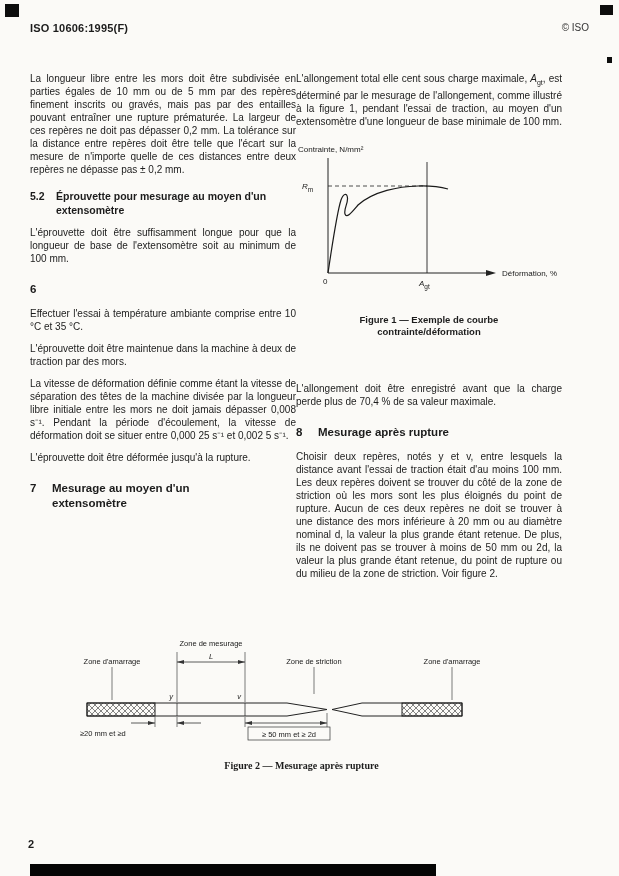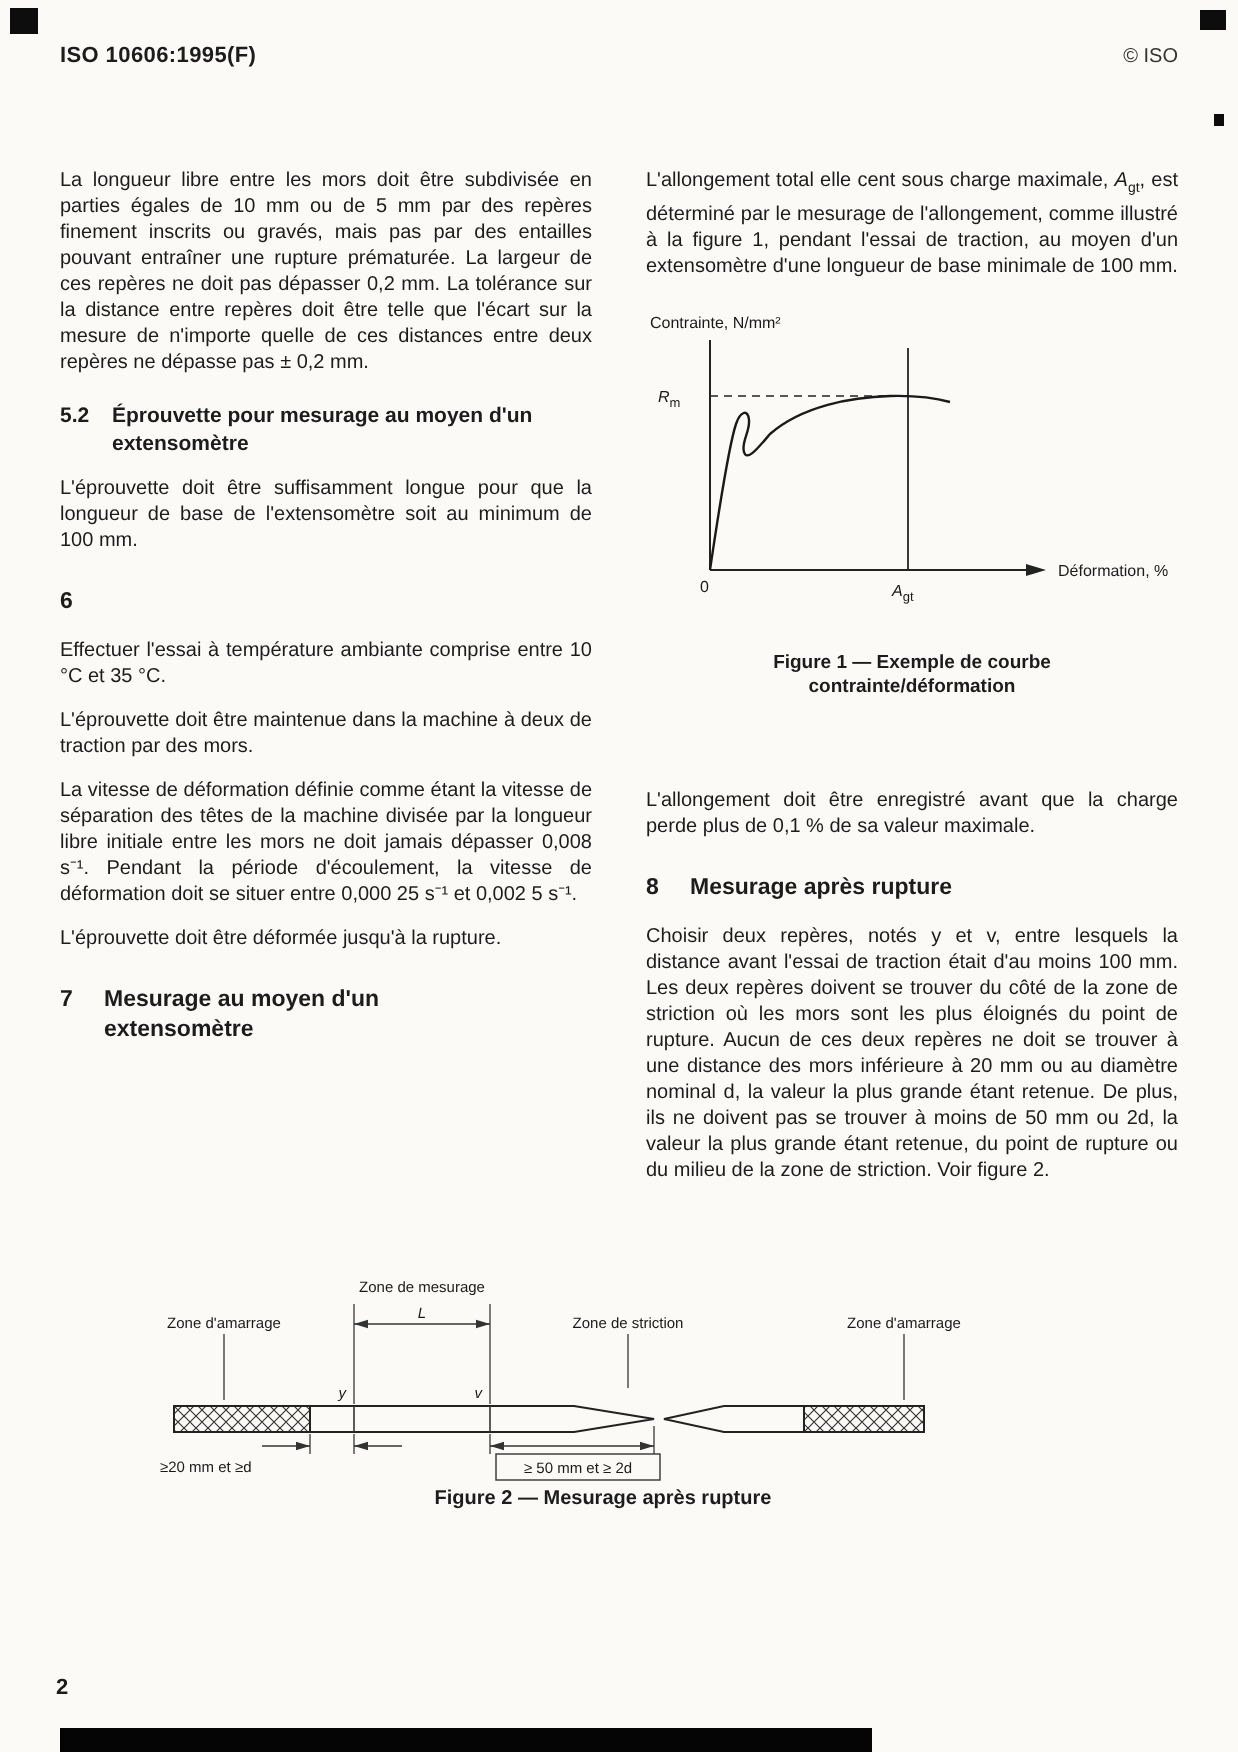--- a/index.html
+++ b/index.html
@@ -4,42 +4,42 @@
 <style>
   html,body{margin:0;padding:0;background:#ffffff;}
   .page{position:relative;width:619px;height:876px;background:#fbfaf7;overflow:hidden;
         font-family:"Liberation Sans",sans-serif;color:#1c1c1c;}
   .scan-mark{position:absolute;background:#0d0d0d;}
   .mark-tl{left:5px;top:4px;width:14px;height:13px;}
   .mark-tr{left:600px;top:5px;width:13px;height:10px;}
   .mark-speck{left:607px;top:57px;width:5px;height:6px;}
   .bottom-bar{position:absolute;left:30px;top:864px;width:406px;height:12px;background:#050505;}
 
-  .header{position:absolute;top:22px;left:30px;width:559px;display:flex;justify-content:space-between;align-items:center;}
+  .header{position:absolute;top:22px;left:30px;width:559px;display:flex;justify-content:space-between;align-items:flex-start;}
   .doc-id{font-weight:bold;font-size:11px;letter-spacing:.2px;}
   .copyright{font-size:10px;color:#333;}
 
-  .columns{position:absolute;top:72px;left:30px;display:flex;gap:27px;margin-top:12px;}
+  .columns{position:absolute;top:72px;left:30px;display:flex;}
   .col{width:266px;}
   .col p{margin:0 0 9px;font-size:10px;line-height:13px;text-align:justify;}
   .h1{display:flex;font-size:11.5px;font-weight:bold;line-height:15px;margin:17px 0 10px;}
   .h1 .hnum{flex:none;width:22px;}
   .h2{display:flex;font-size:10.5px;font-weight:bold;line-height:14px;margin:13px 0 9px;}
   .h2 .hnum{flex:none;width:26px;}
   .w-narrow{max-width:168px;display:inline-block;}
   sub{font-size:7px;}
   .sym{font-style:italic;}
 
   .fig1{margin-top:14px;}
   .fig1 svg{display:block;}
   .fig-caption{font-weight:bold;font-size:9.5px;line-height:12px;text-align:center;margin:14px auto 44px;width:220px;}
 
   .figure2{position:absolute;top:636px;left:22px;width:559px;}
   .figure2 svg{display:block;margin-left:10px;}
-  .fig2-caption{font-weight:bold;font-size:10px;text-align:center;margin-top:0;}
+  .fig2-caption{font-weight:bold;font-size:10px;text-align:center;margin-top:16px;font-family:Liberation Serif, serif;}
 
   .page-number{position:absolute;left:28px;top:838px;font-weight:bold;font-size:11px;}
 
   
   .axis{stroke:#222;stroke-width:1;}
   .thin{stroke:#222;stroke-width:.9;}
   .dash{stroke:#222;stroke-width:.8;stroke-dasharray:4 3;}
   .curve{fill:none;stroke:#1a1a1a;stroke-width:1.2;}
   .slabel{font-family:"Liberation Sans",sans-serif;font-size:8px;fill:#1a1a1a;}
   .f2label{font-family:"Liberation Sans",sans-serif;font-size:7.5px;fill:#1a1a1a;}
@@ -101,21 +101,21 @@
           <line x1="131" y1="131" x2="131" y2="20" class="thin"></line>
           <path d="M32,131 C36,104 41,70 45,58 C47,52 51,50 51.5,56 C52,62 47.5,67 49,72 C50.5,77 56,70 62,63 C78,49 103,44.5 122,44 C134,43.7 143,44.5 152,47" class="curve"></path>
           <text x="6" y="47" class="slabel"><tspan font-style="italic">R</tspan><tspan dy="2.5" font-size="6.5">m</tspan></text>
           <text x="27" y="142" class="slabel">0</text>
           <text x="123" y="144" class="slabel"><tspan font-style="italic">A</tspan><tspan dy="2.5" font-size="6.5">gt</tspan></text>
           <text x="206" y="134" class="slabel">Déformation, %</text>
         </svg>
         <div class="fig-caption">Figure 1 — Exemple de courbe contrainte/déformation</div>
       </div>
 
-      <p>L'allongement doit être enregistré avant que la charge perde plus de 0,1 % de sa valeur maximale.</p>
+      <p>L'allongement doit être enregistré avant que la charge perde plus de 70,4 % de sa valeur maximale.</p>
 
       <div class="h1">
         <span class="hnum">8</span>
         <span>Mesurage après rupture</span>
       </div>
 
       <p>Choisir deux repères, notés y et v, entre lesquels la distance avant l'essai de traction était d'au moins 100 mm. Les deux repères doivent se trouver du côté de la zone de striction où les mors sont les plus éloignés du point de rupture. Aucun de ces deux repères ne doit se trouver à une distance des mors inférieure à 20 mm ou au diamètre nominal d, la valeur la plus grande étant retenue. De plus, ils ne doivent pas se trouver à moins de 50 mm ou 2d, la valeur la plus grande étant retenue, du point de rupture ou du milieu de la zone de striction. Voir figure 2.</p>
     </div>
   </div>
 

